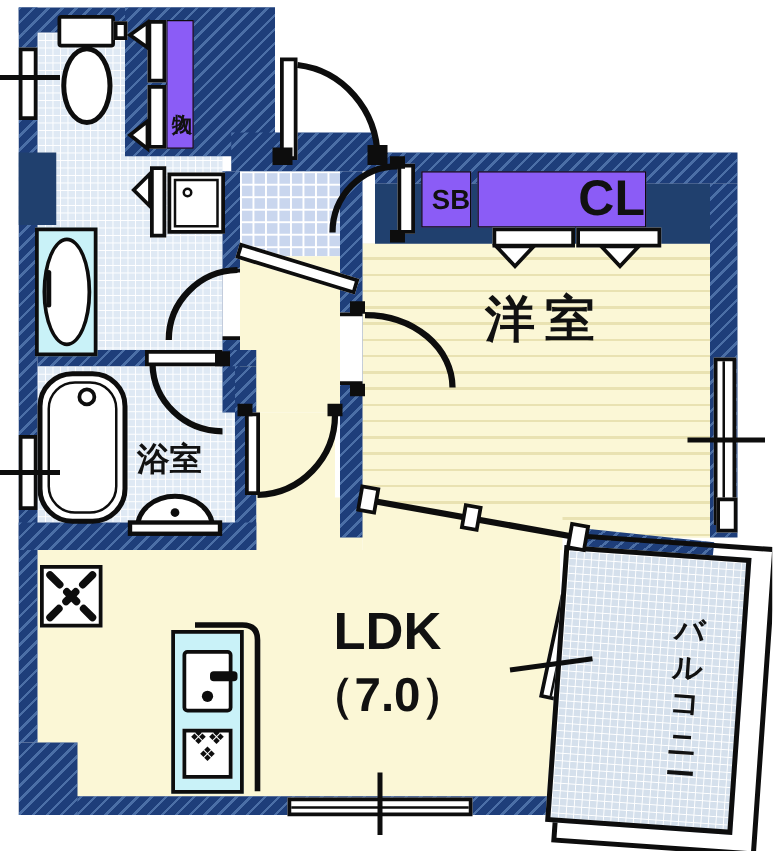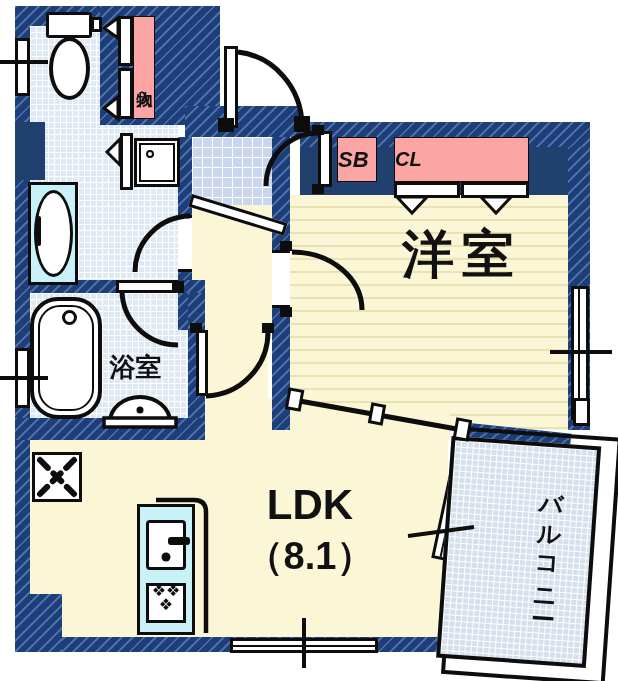--- a/index.html
+++ b/index.html
@@ -13,21 +13,21 @@
         background-image:linear-gradient(#fff 1px,transparent 1px),linear-gradient(90deg,#fff 1px,transparent 1px);
         background-size:6px 6px;}
   .tile-genkan{background-color:#c9d6ee;
         background-image:linear-gradient(#fff 1.5px,transparent 1.5px),linear-gradient(90deg,#fff 1.5px,transparent 1.5px);
         background-size:10px 10px;}
   .tile-balcony{background-color:#d5e0ec;
         background-image:linear-gradient(#fff 1px,transparent 1px),linear-gradient(90deg,#fff 1px,transparent 1px);
         background-size:6px 6px;}
   .cream{background:#fbf7d6;}
   .striped{background-image:repeating-linear-gradient(#fbf7d6 0 11px,#e9e2b2 11px 13px);}
-  .pink{background:#fca5a5;border:1px solid #0d0d0d;display:flex;align-items:center;justify-content:flex-start;font-weight:bold;font-style:italic;}
+  .pink{background:#8b5cf6;border:1px solid #0d0d0d;display:flex;align-items:center;justify-content:flex-end;font-weight:bold;}
   .leaf{background:#fff;border:3px solid #0d0d0d;}
   .gap{background:#fff;border-top:3px solid #0d0d0d;border-bottom:3px solid #0d0d0d;}
   .panel{background:#fff;border:3px solid #0d0d0d;}
   .win{background:#fff;border:3px solid #0d0d0d;}
   .lbl{font-weight:bold;color:#111;display:flex;align-items:center;justify-content:center;z-index:30;white-space:nowrap;}
   .vtext{writing-mode:vertical-rl;text-orientation:mixed;}
   svg.overlay{position:absolute;left:0;top:0;z-index:25;pointer-events:none;}
 </style>
 </head>
 <body>
@@ -58,21 +58,21 @@
   <div class="wall" style="left:176px;top:280px;width:29px;height:13px;"></div>
   <div class="wall" style="left:188px;top:293px;width:17px;height:147px;"></div>
   <div class="wall" style="left:15px;top:418px;width:190px;height:22px;"></div>
   <div class="wall" style="left:30px;top:637px;width:420px;height:15px;"></div>
   <div class="wall" style="left:15px;top:594px;width:47px;height:58px;"></div>
   <div class="wall" style="left:460px;top:422px;width:112px;height:22px;transform:rotate(6deg);transform-origin:top left;"></div>
 
   <div class="pink" style="left:337px;top:137px;width:40px;height:45px;font-size:22px;">
     <span>SB</span>
   </div>
-  <div class="pink" style="left:394px;top:137px;width:135px;height:45px;font-size:20px;">
+  <div class="pink" style="left:382px;top:137px;width:135px;height:45px;font-size:40px;">
     <span>CL</span>
   </div>
   <div class="panel" style="left:394px;top:182px;width:66px;height:16px;"></div>
   <div class="panel" style="left:461px;top:182px;width:68px;height:16px;"></div>
   <div class="pink" style="left:133px;top:16px;width:22px;height:103px;"></div>
   <div class="panel" style="left:118px;top:16px;width:15px;height:50px;"></div>
   <div class="panel" style="left:118px;top:68px;width:15px;height:51px;"></div>
   <div class="panel" style="left:120px;top:133px;width:13px;height:57px;"></div>
 
   <div style="left:46px;top:12px;width:56px;height:90px;">
@@ -188,18 +188,18 @@
     </g>
 
     <g>
       <path d="M110 422 a30 25 0 0 1 60 0 z" fill="#fff" stroke="#0d0d0d" stroke-width="4"></path>
       <rect x="104" y="418" width="72" height="9" fill="#fff" stroke="#0d0d0d" stroke-width="3.5"></rect>
       <circle cx="140" cy="410" r="3.5" fill="#0d0d0d"></circle>
     </g>
   </svg>
 
   <div class="lbl vtext" style="left:134px;top:50px;width:20px;height:56px;font-size:16px;">物入</div>
-  <div class="lbl" style="left:352px;top:232px;width:220px;height:46px;font-size:52px;letter-spacing:8px;">洋室</div>
+  <div class="lbl" style="left:326px;top:232px;width:220px;height:46px;font-size:40px;letter-spacing:8px;">洋室</div>
   <div class="lbl" style="left:103px;top:352px;width:65px;height:30px;font-size:26px;">浴室</div>
   <div class="lbl" style="left:240px;top:480px;width:140px;height:50px;font-size:42px;">LDK</div>
-  <div class="lbl" style="left:225px;top:533px;width:170px;height:46px;font-size:38px;">（8.1）</div>
+  <div class="lbl" style="left:225px;top:533px;width:170px;height:46px;font-size:38px;">（7.0）</div>
 
 </div>
 
 </body></html>

